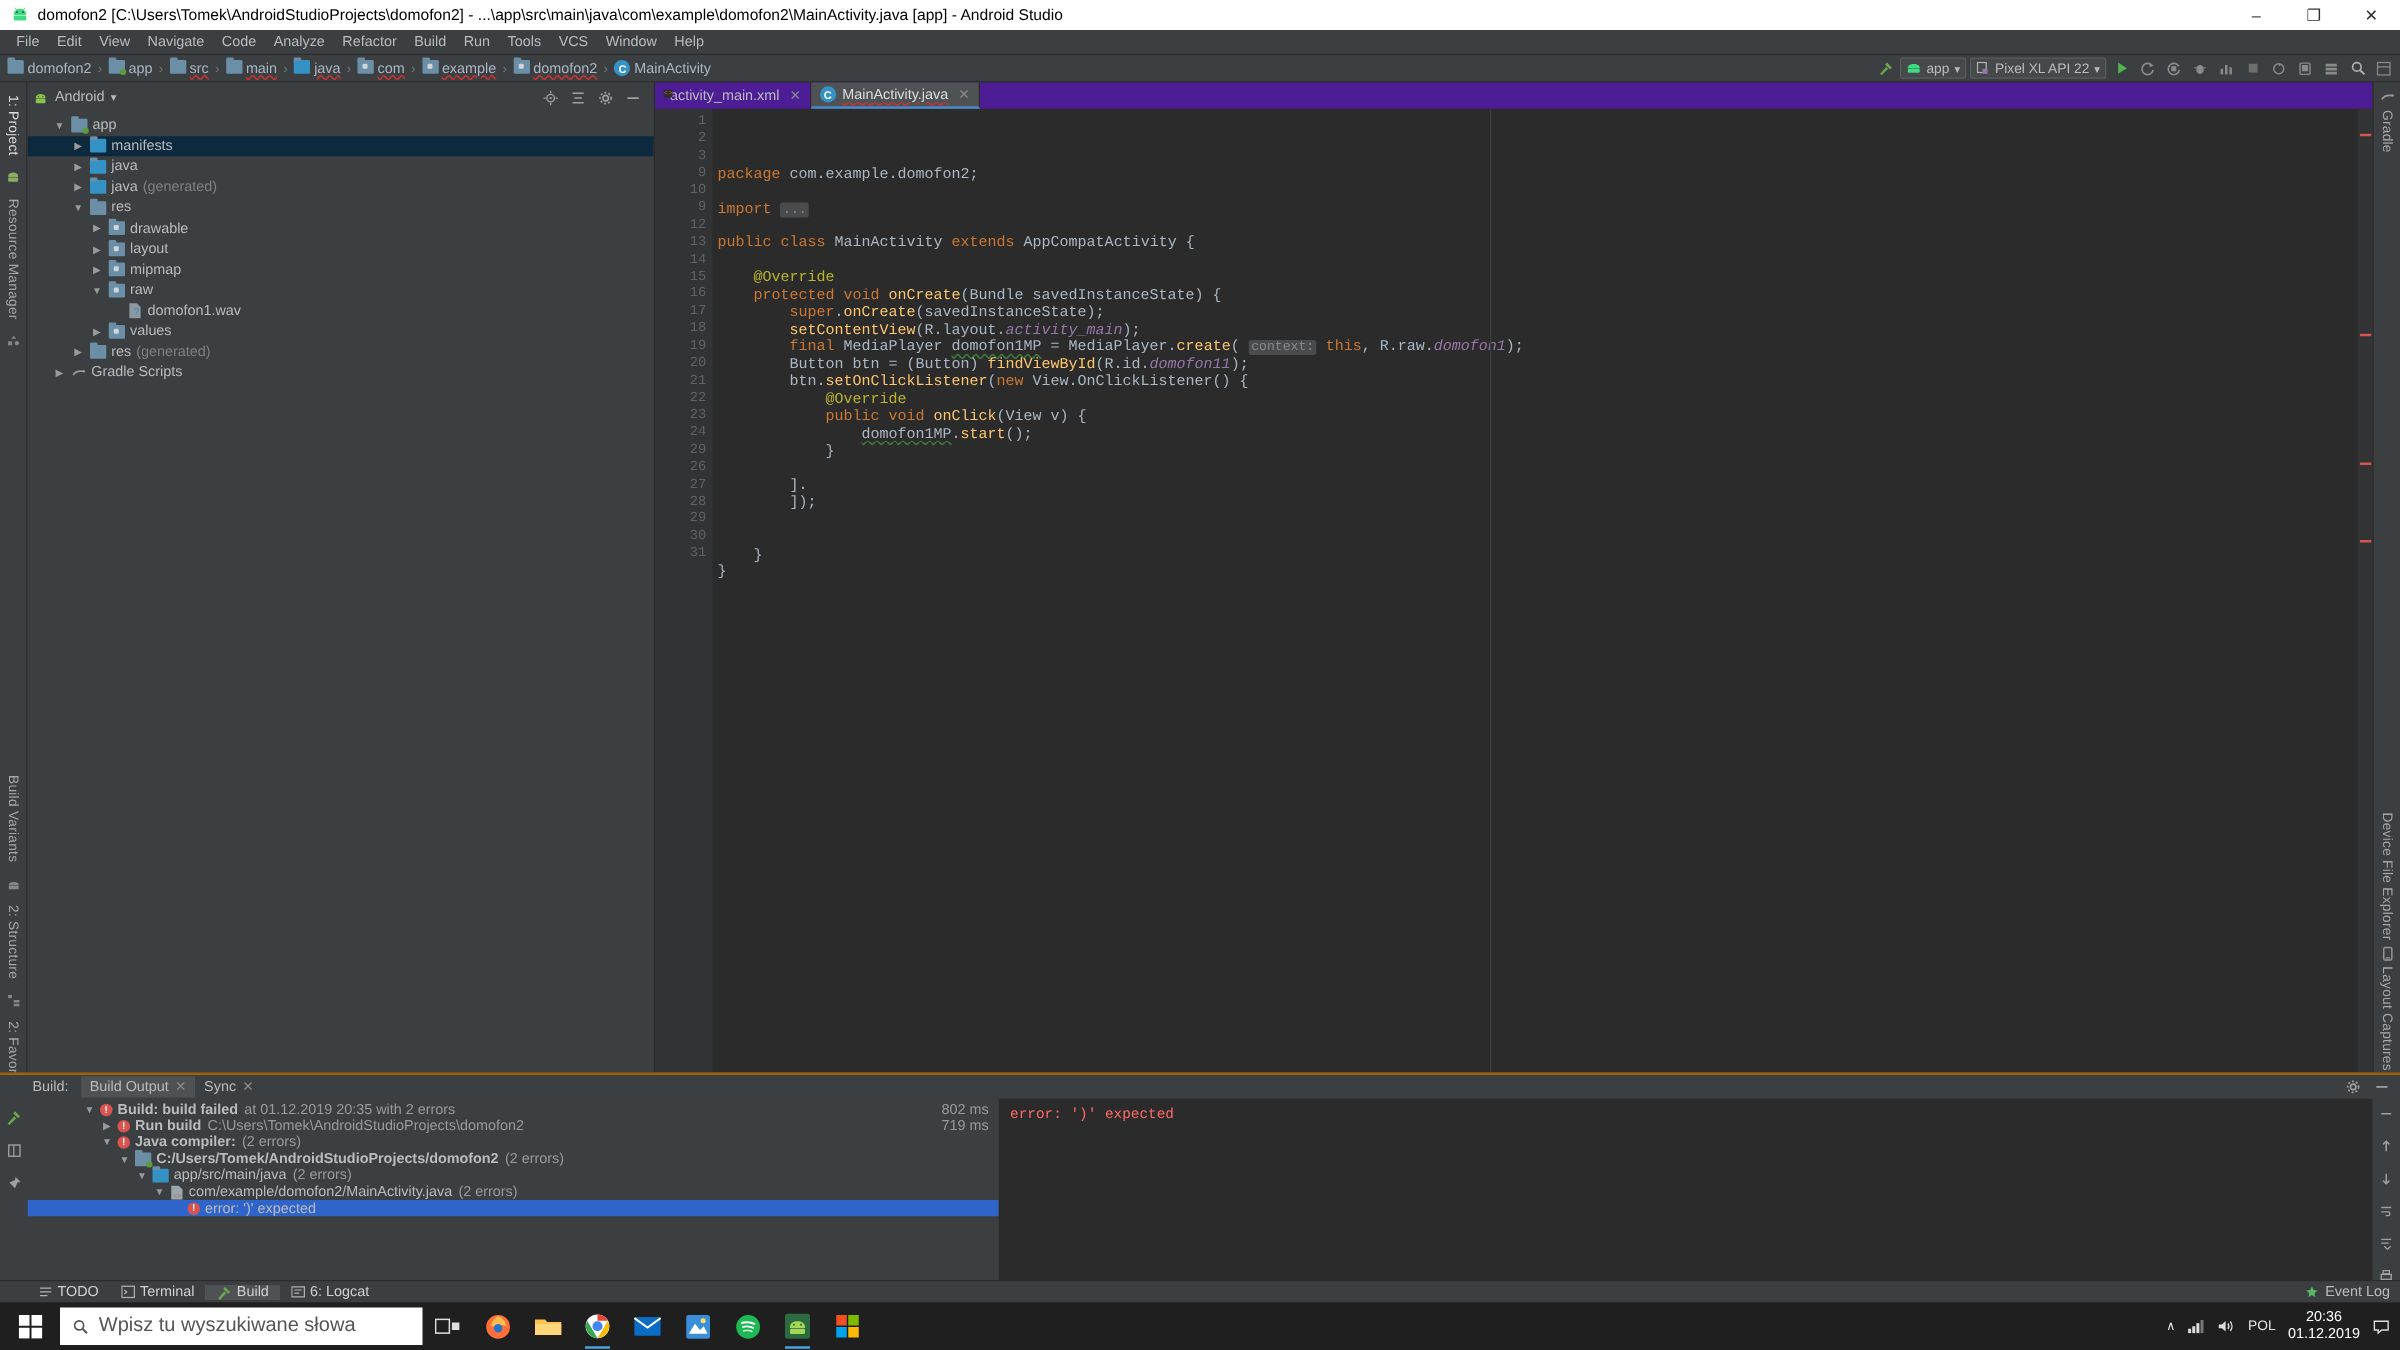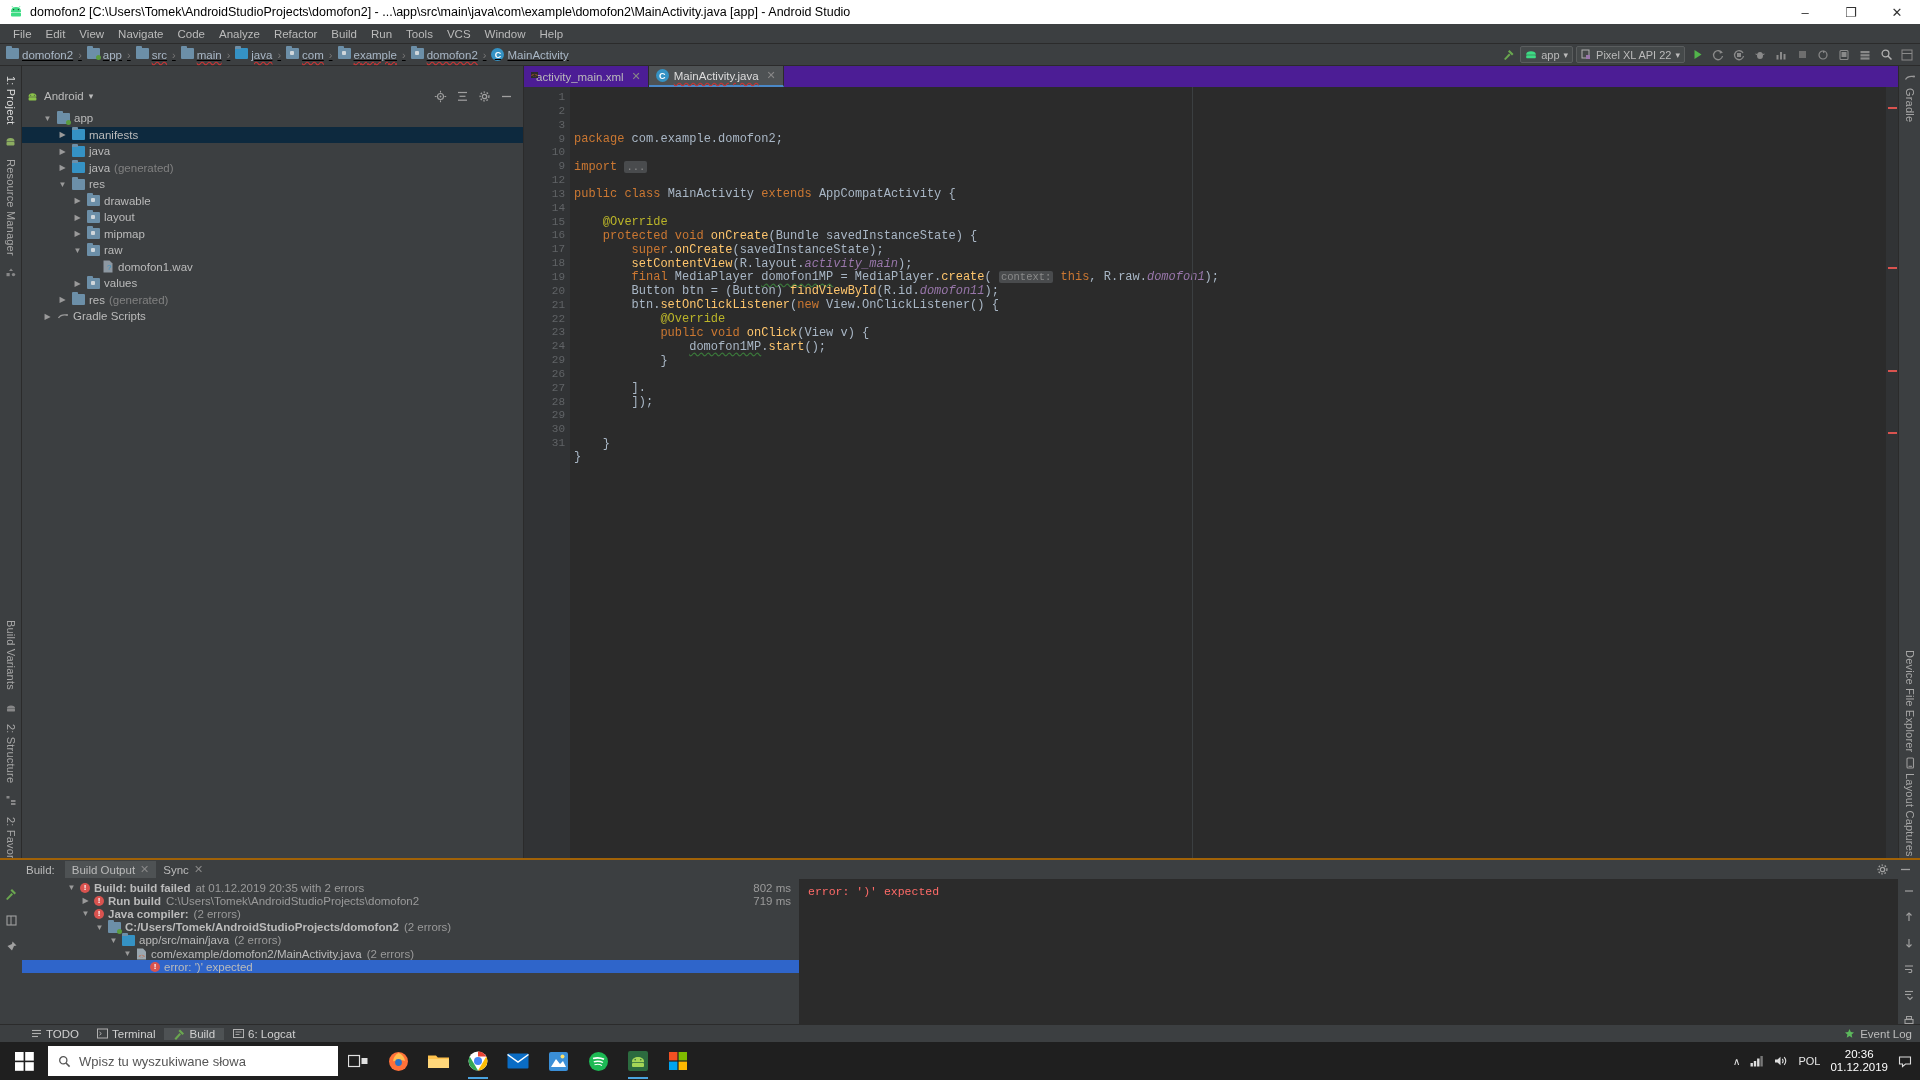--- a/index.html
+++ b/index.html
@@ -50,21 +50,21 @@
   .vstrip { width:22px; background:#3c3f41; border-right:1px solid #2b2b2b;
      display:flex; flex-direction:column; align-items:center; padding-top:6px; }
   .vlabel { writing-mode:vertical-rl; font-size:11px; color:#a7a7a7; letter-spacing:.2px;
      padding:4px 0; white-space:nowrap; }
   .vlabel.sel { color:#ddd; }
   .vstrip .ic { margin:7px 0; opacity:.8; }
 
   
   .projpanel { width:502px; background:#3c3f41; border-right:1px solid #2b2b2b;
      display:flex; flex-direction:column; }
-  .proj-head { height:24px; display:flex; align-items:center; padding:0 4px; gap:5px;margin-top:18px; }
+  .proj-head { height:24px; display:flex; align-items:center; padding:0 4px; gap:5px; }
   .proj-head .ttl { font-size:11.5px; color:#bbbbbb; }
   .proj-head .acts { margin-left:auto; display:flex; gap:9px; align-items:center; padding-right:6px;}
   .tree { flex:1; overflow:hidden; padding-top:2px; font-size:11.5px; color:#bbbbbb; }
   .row { height:16.5px; display:flex; align-items:center; white-space:nowrap; }
   .row.sel { background:#0d293e; }
   .tw { width:11px; display:flex; align-items:center; justify-content:center;
      color:#9a9a9a; font-size:8px; }
   .row .nm { margin-left:4px; }
   .row .gen { color:#808080; margin-left:4px; }
 
@@ -145,21 +145,21 @@
       background:#3c3f41; display:flex; align-items:center; padding-left:8px;
       font-size:11.5px; color:#a0a0a0; border-top:1px solid #2b2b2b;}
   .status .right { margin-left:auto; display:flex; align-items:center; gap:14px;
       padding-right:10px; }
 
   
   .taskbar { position:absolute; left:0; right:0; bottom:0; height:38px;
       background:#1f1f1f; display:flex; align-items:center; }
   .startbtn { width:48px; height:38px; display:flex; align-items:center; justify-content:center;}
   .searchbox { width:290px; height:30px; background:#ffffff; display:flex; align-items:center;
-      gap:8px; padding:0 10px; font-size:13px; color:#555; }
+      gap:8px; padding:0 10px; font-size:16px; color:#555; }
   .tbapp { width:40px; height:38px; display:flex; align-items:center; justify-content:center;
       position:relative; }
   .tbapp.run::after{content:"";position:absolute;bottom:1px;left:10px;width:20px;height:2px;
       background:#4aa3df;}
   .tray { margin-left:auto; display:flex; align-items:center; gap:10px; padding-right:8px;
       color:#e6e6e6; font-size:11px; }
   .clock { text-align:center; line-height:13px; font-size:11.5px; color:#fff; }
   svg { display:block; }
 </style>
 </head>
@@ -196,21 +196,21 @@
       <div class="menuitem">Refactor</div>
       <div class="menuitem">Build</div>
       <div class="menuitem">Run</div>
       <div class="menuitem">Tools</div>
       <div class="menuitem">VCS</div>
       <div class="menuitem">Window</div>
       <div class="menuitem">Help</div>
     </div>
 
   <div class="navbar">
-    <div id="crumbs" style="display:flex;align-items:center;text-decoration:underline;">
+    <div id="crumbs" style="display:flex;align-items:center;">
         <div class="crumb">
           <span><span class="fld"></span></span>
           <span class="lbl">domofon2</span>
         </div>
         <span class="sep">›</span>
         <div class="crumb">
           <span><span class="fld grn"></span></span>
           <span class="lbl">app</span>
         </div>
         <span class="sep">›</span>

